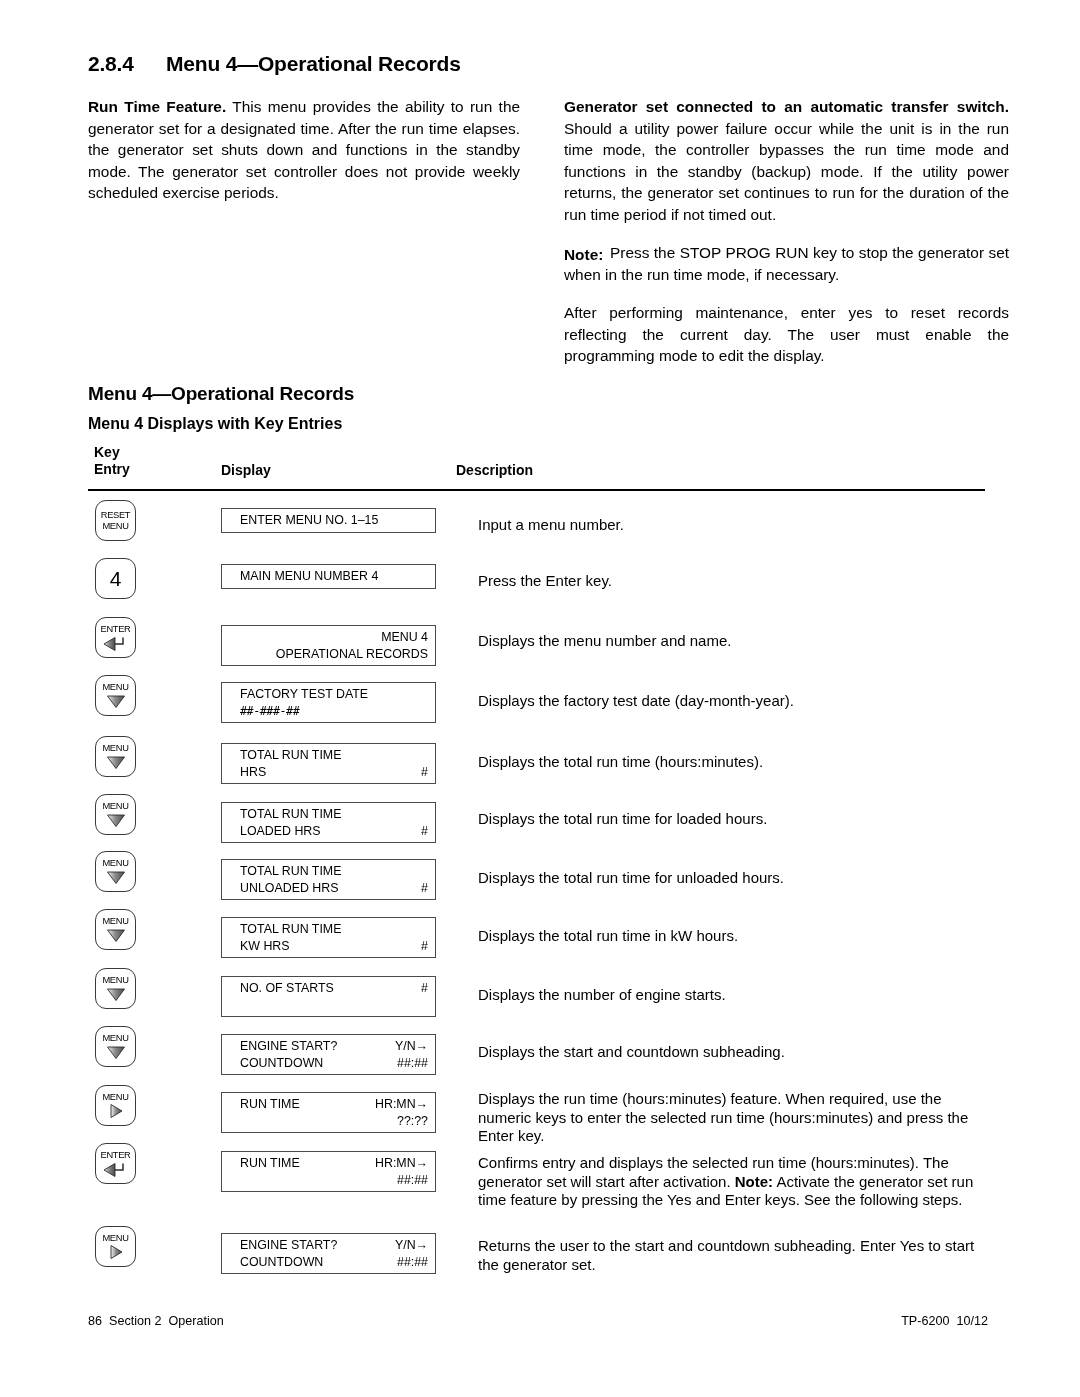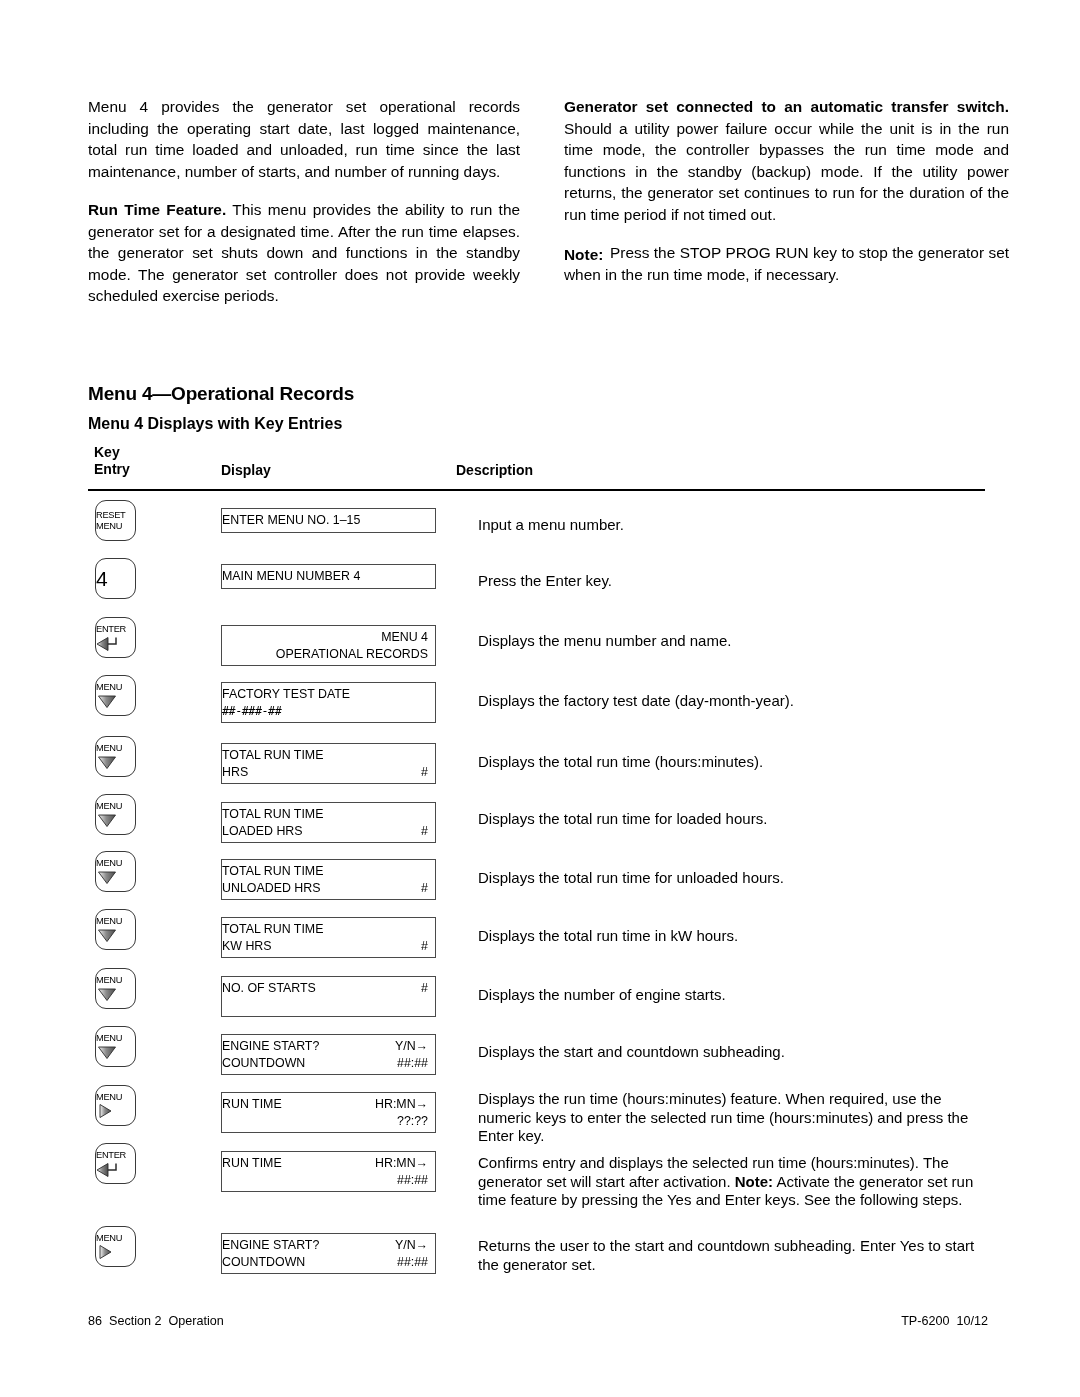--- a/index.html
+++ b/index.html
@@ -105,21 +105,21 @@
     position: absolute;
     left: 7px;
     width: 41px;
     height: 41px;
     border: 1.3px solid #3a3a3a;
     border-radius: 11px;
     box-sizing: border-box;
     background: #fff;
     display: flex;
     flex-direction: column;
-    align-items: flex-start;
+    align-items: center;
     justify-content: center;
     overflow: hidden;
   }
   .key .klabel {
     font-size: 9.3px;
     line-height: 10.4px;
     letter-spacing: -0.3px;
     text-align: center;
     white-space: nowrap;
   }
@@ -130,21 +130,21 @@
   .key svg { display: block; margin-top: 1px; }
 
   
   .disp {
     position: absolute;
     left: 133px;
     width: 215px;
     border: 1.2px solid #4a4a4a;
     box-sizing: border-box;
     background: #fff;
-    padding: 3px 7px 3px 0;
+    padding: 3px 7px 3px 18px;
     font-size: 12.4px;
     line-height: 16.5px;
   }
   .dline {
     display: flex;
     justify-content: space-between;
     white-space: nowrap;
   }
   .dline .lft { text-align: left; }
   .dline .rgt { text-align: right; }
@@ -181,34 +181,37 @@
   .f-right {
     position: absolute; right: 0; top: 0;
     font-size: 12.6px;
   }
 </style>
 </head>
 <body>
 
 <div class="page">
 
+  <div class="sec-head">
+    <span class="num">2.8.4</span><span>Menu 4—Operational Records</span>
+  </div>
 
   <div class="col col-left">
-    <p>Menu 4 provides the generator set operational records including the operating start date, last logged maintenance, total run time loaded and unloaded, run time since the last maintenance, number of starts, and number of running days.</p>
     <p><span class="b">Run Time Feature.</span> <span>This menu provides the ability to run the generator set for a designated time.  After the run time elapses. the generator set shuts down and functions in the standby mode.  The generator set controller does not provide weekly scheduled exercise periods.</span></p>
   </div>
 
   <div class="col col-right">
     <p><span class="b">Generator set connected to an automatic transfer switch.</span> <span>Should a utility power failure occur while the unit is in the run time mode, the controller bypasses the run time mode and functions in the standby (backup) mode. If the utility power returns, the generator set continues to run for the duration of the run time period if not timed out.</span></p>
     <p>
       <span class="note-block">
         <span class="note-lbl">Note:</span>
         <span>Press the STOP PROG RUN key to stop the generator set when in the run time mode, if necessary.</span>
       </span>
     </p>
+    <p>After performing maintenance, enter yes to reset records reflecting the current day.  The user must enable the programming mode to edit the display.</p>
   </div>
 
   <div class="tbl-title">Menu 4—Operational Records</div>
   <div class="tbl-sub">Menu 4 Displays with Key Entries</div>
 
   <div class="th th-key">
     <div>Key</div>
     <div>Entry</div>
   </div>
   <div class="th th-disp">Display</div>

